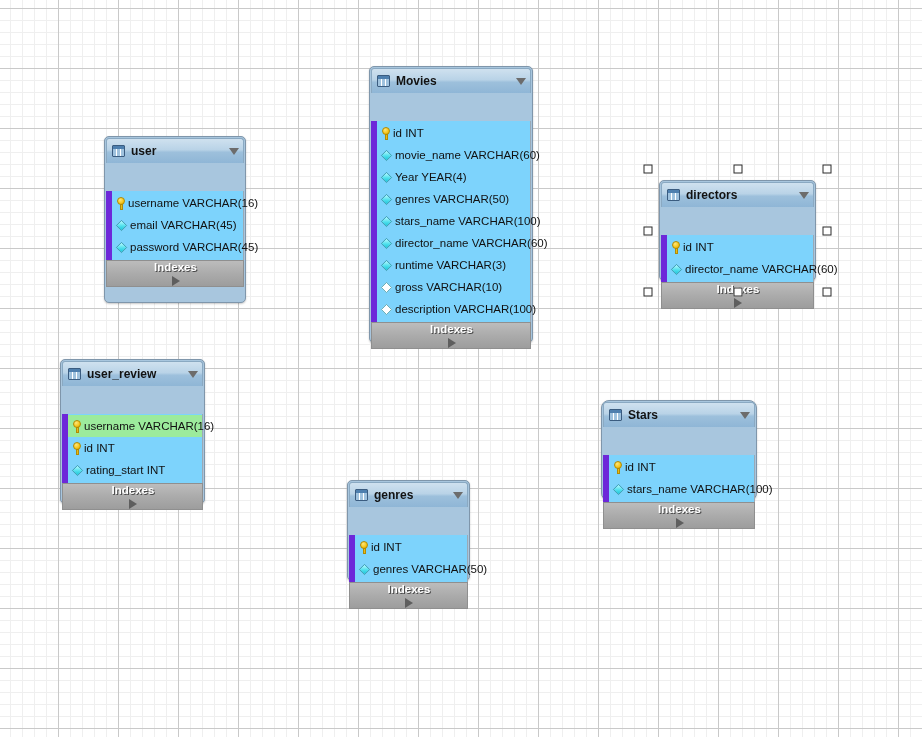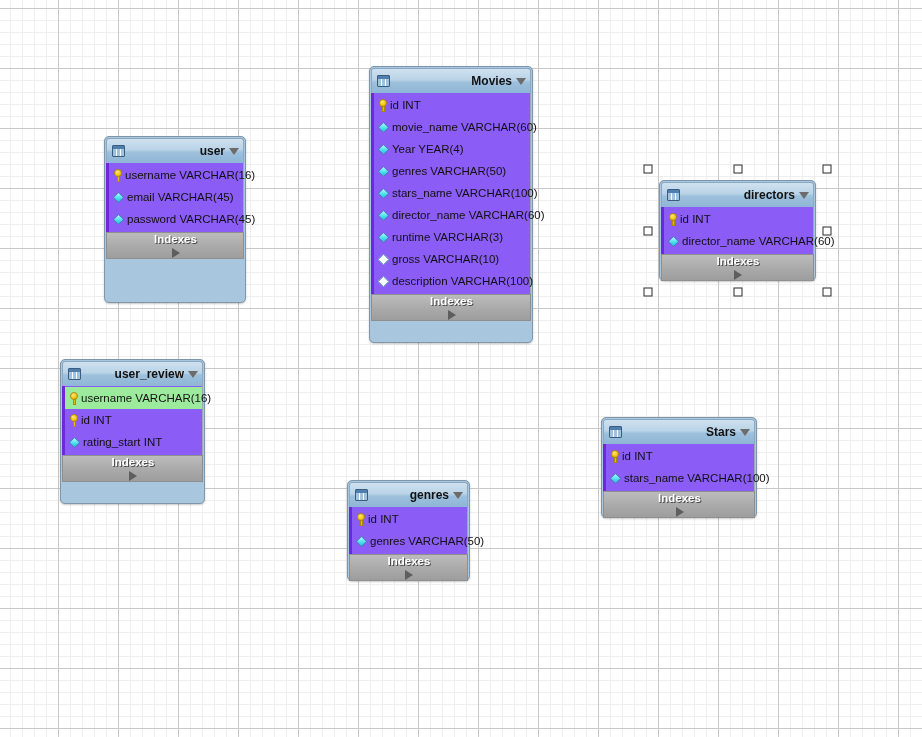--- a/index.html
+++ b/index.html
@@ -40,21 +40,20 @@
 
   
   .tbl {
     position: absolute;
     box-sizing: border-box;
     border: 1px solid #7f96ab;
     border-radius: 5px;
     background: #a8c6de;
     padding: 1px 1px 15px 1px;
     box-shadow: 0 1px 2px rgba(0,0,0,0.22);
-    text-align: right;
   }
   .tbl-title {
     position: relative;
     height: 24px;
     border-radius: 3px 3px 0 0;
     background: linear-gradient(to bottom, #cfe1ef 0%, #b9d3e7 45%, #9dc0dc 55%, #8fb6d6 100%);
     border: 1px solid #8aa9c2;
     border-bottom: none;
     display: flex;
     align-items: center;
@@ -106,24 +105,25 @@
     width: 0; height: 0;
     border-left: 5px solid transparent;
     border-right: 5px solid transparent;
     border-top: 7px solid #6c6c6c;
     flex: 0 0 auto;
     margin-left: 4px;
   }
 
   
   .tbl-body {
-    background: #8b5cf6;
-    border-left: 3px solid #6d28d9;
+    background: #7dd3fc;
+    border-left: 6px solid #6d28d9;
     border-right: 1px solid #9aa9b6;
     padding: 1px 0 2px 0;
+    margin-top: 28px;
   }
   .col-row {
     height: 22px;
     display: flex;
     align-items: center;
     padding-left: 4px;
     font-size: 11.5px;
     color: #111111;
     white-space: nowrap;
     box-sizing: border-box;
@@ -341,21 +341,21 @@
         <div class="col-row">
           <span class="ico-diamond filled"></span>
           <span class="col-label">rating_start INT</span>
         </div>
       </div>
       <div class="tbl-indexes">
         <span class="tbl-indexes-label">Indexes</span>
         <span class="caret-right"></span>
       </div>
     </div>
-    <div class="tbl" style="left: 601px; top: 417px; width: 156px; height: 101px;">
+    <div class="tbl" style="left: 601px; top: 400px; width: 156px; height: 101px; border-radius: 8px;">
       <div class="tbl-title">
         <span class="ico-table"></span>
         <span class="tbl-title-name">Stars</span>
         <span class="caret-down"></span>
       </div>
       <div class="tbl-body">
         <div class="col-row">
           <span class="ico-key"></span>
           <span class="col-label">id INT</span>
         </div>

